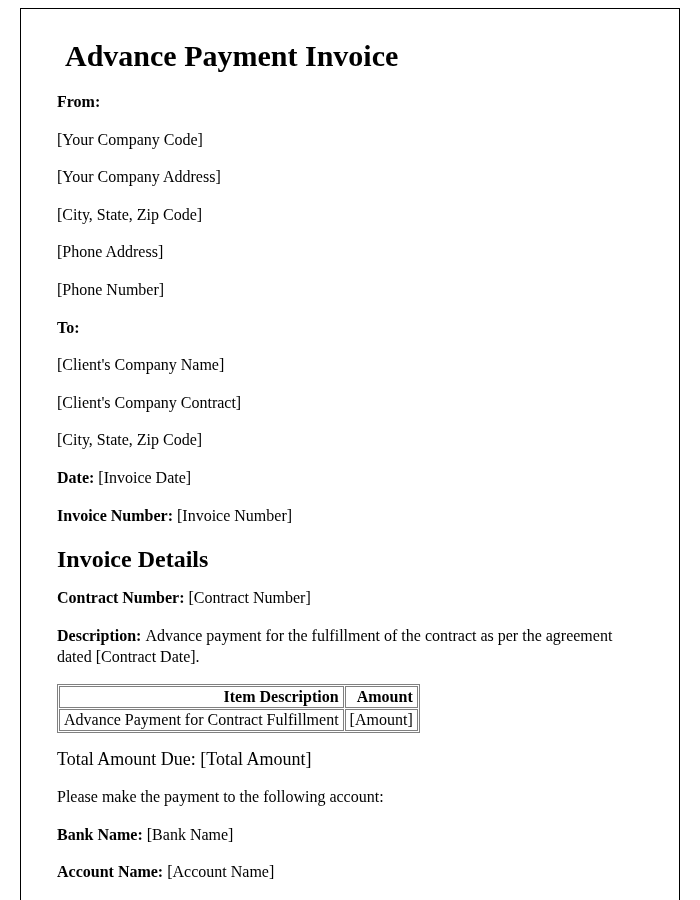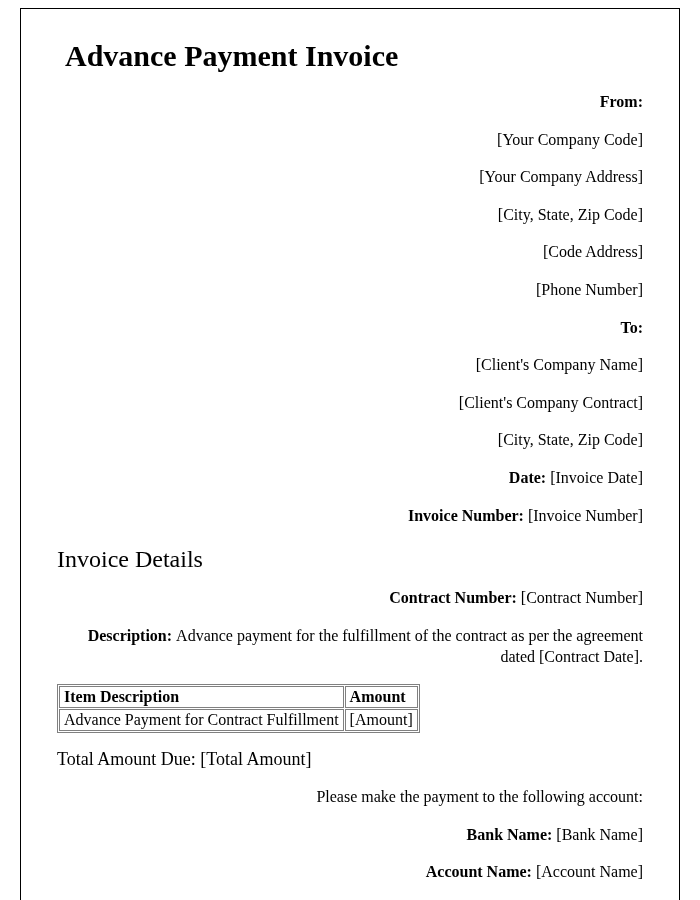--- a/index.html
+++ b/index.html
@@ -19,66 +19,65 @@
       padding: 24px 36px 20px 36px;
       min-height: 884px;
     }
     h1 {
       font-size: 30px;
       font-weight: bold;
       margin: 6px 0 18px 8px;
     }
     h2 {
       font-size: 24px;
-      font-weight: normal;
+      font-weight: bold;
       margin: 20px 0 14px 0;
     }
     h3 {
       font-size: 18px;
       font-weight: normal;
       margin: 16px 0 16px 0;
     }
     p {
       font-size: 16px;
       margin: 0 0 16px 0;
       line-height: 1.35;
-      text-align: right;
     }
     .bold {
       font-weight: bold;
     }
     table {
       border-collapse: separate;
       border-spacing: 1px;
       border: 1px solid #808080;
       margin: 4px 0 14px 0;
     }
     th, td {
       border: 1px solid #808080;
       padding: 1px 4px;
       font-size: 16px;
       text-align: right;
     }
     th {
       font-weight: bold;
-      text-align: left;
+      text-align: right;
     }
   </style>
 </head>
 <body>
 
 <div class="page">
 
   <h1>Advance Payment Invoice</h1>
 
   <p class="bold">From:</p>
   <p>[Your Company Code]</p>
   <p>[Your Company Address]</p>
   <p>[City, State, Zip Code]</p>
-  <p>[Code Address]</p>
+  <p>[Phone Address]</p>
   <p>[Phone Number]</p>
 
   <p class="bold">To:</p>
   <p>[Client's Company Name]</p>
   <p>[Client's Company Contract]</p>
   <p>[City, State, Zip Code]</p>
 
   <p>
     <span class="bold">Date: </span><span>[Invoice Date]</span>
   </p>

